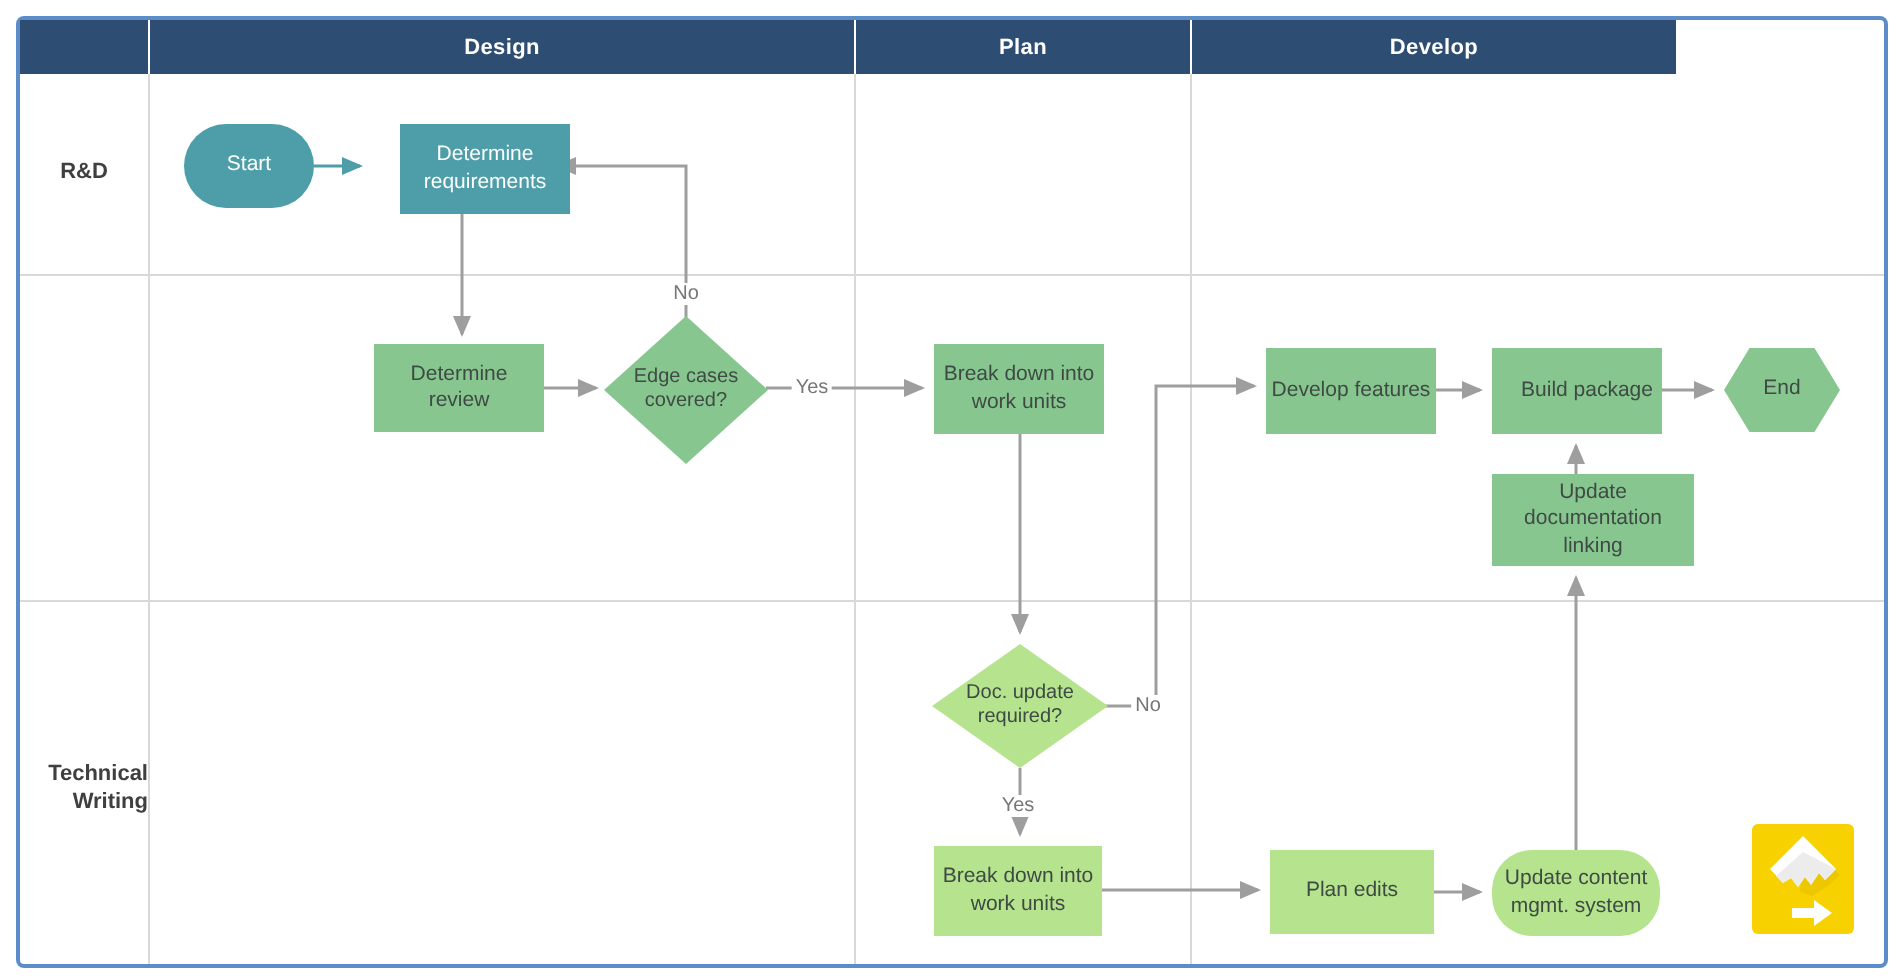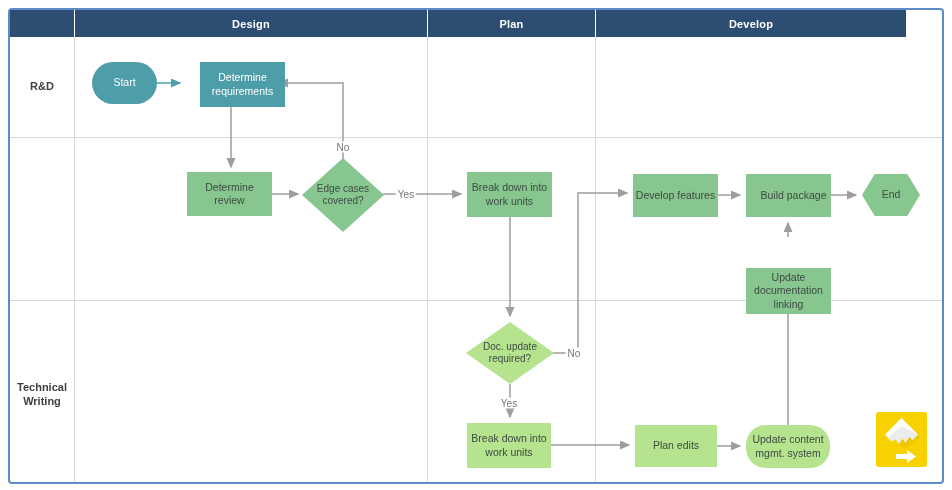--- a/index.html
+++ b/index.html
@@ -1,25 +1,25 @@
 <!DOCTYPE html>
 <html style="--header-bg: #2e4d72; --teal: #4d9ea8; --green-medium: #88c690; --green-light: #b6e38d; --connector-gray: #9e9e9e; --frame-blue: #5c8dc9; --logo-yellow: #f7d100;"><head>
 <meta charset="utf-8">
 <style>
   html,body{margin:0;padding:0;background:#fff;font-family:"Liberation Sans","DejaVu Sans",sans-serif;}
   #canvas{position:relative;width:952px;height:490px;background:#fff;overflow:hidden;}
   #frame{position:absolute;left:8px;top:8px;width:932px;height:472px;border:2px solid var(--frame-blue,#5c8dc9);border-radius:4px;background:#fff;}
   
-  #header{position:absolute;left:10px;top:10px;width:896px;height:27px;display:flex;gap:1px;background:#fff;text-align:center;}
+  #header{position:absolute;left:10px;top:10px;width:828px;height:27px;display:flex;gap:1px;background:#fff;text-align:center;}
   .hcell{background:var(--header-bg,#2e4d72);color:#fff;font-size:11px;font-weight:bold;display:flex;align-items:center;justify-content:center;letter-spacing:.2px;}
   
   .vline{position:absolute;width:1px;background:#d9d9d9;top:37px;bottom:8px;}
   .hline{position:absolute;height:1px;background:#d9d9d9;left:10px;right:10px;}
   
-  .lane-label{position:absolute;left:10px;width:64px;display:flex;align-items:center;justify-content:center;text-align:center;color:#3f3f3f;font-size:11px;font-weight:bold;line-height:1.25;}
+  .lane-label{position:absolute;left:10px;width:64px;display:flex;align-items:center;justify-content:center;text-align:right;color:#3f3f3f;font-size:11px;font-weight:bold;line-height:1.25;}
   
   .node{position:absolute;display:flex;align-items:center;justify-content:center;text-align:center;font-size:10.5px;line-height:1.25;color:#3e4b44;padding:2px;box-sizing:border-box;}
   .teal{background:var(--teal,#4d9ea8);color:#fff;}
   .green{background:var(--green-medium,#88c690);}
   .lgreen{background:var(--green-light,#b6e38d);}
   .stadium{border-radius:21px;}
   .diamond{clip-path:polygon(50% 0,100% 50%,50% 100%,0 50%);}
   .hexagon{clip-path:polygon(22% 0,78% 0,100% 50%,78% 100%,22% 100%,0 50%);}
   
   .edge-label{position:absolute;background:#fff;color:#767676;font-size:10px;padding:0 2px;transform:translate(-50%,-50%);}
@@ -76,21 +76,21 @@
   </svg>
 
   <div class="node teal stadium" style="left:92px;top:62px;width:65px;height:42px;">Start</div>
   <div class="node teal" style="left:200px;top:62px;width:85px;height:45px;">Determine requirements</div>
   <div class="node green" style="left:187px;top:172px;width:85px;height:44px;">Determine review</div>
   <div class="node green diamond" style="left:302px;top:158px;width:82px;height:74px;font-size:10px;">Edge cases covered?</div>
   <div class="node green" style="left:467px;top:172px;width:85px;height:45px;">Break down into work units</div>
   <div class="node green" style="left:633px;top:174px;width:85px;height:43px;">Develop features</div>
   <div class="node green" style="left:746px;top:174px;width:85px;height:43px;padding-left:12px;">Build package</div>
   <div class="node green hexagon" style="left:862px;top:174px;width:58px;height:42px;">End</div>
-  <div class="node green" style="left:746px;top:237px;width:85px;height:46px;margin-top:31px;">Update documentation linking</div>
+  <div class="node green" style="left:746px;top:237px;width:101px;height:46px;">Update documentation linking</div>
   <div class="node lgreen diamond" style="left:466px;top:322px;width:88px;height:62px;font-size:10px;">Doc. update required?</div>
   <div class="node lgreen" style="left:467px;top:423px;width:84px;height:45px;">Break down into work units</div>
   <div class="node lgreen" style="left:635px;top:425px;width:82px;height:42px;">Plan edits</div>
   <div class="node lgreen" style="left:746px;top:425px;width:84px;height:43px;border-radius:20px;">Update content mgmt. system</div>
 
   <span class="edge-label" style="left:343px;top:147px;">No</span>
   <span class="edge-label" style="left:406px;top:194px;">Yes</span>
   <span class="edge-label" style="left:574px;top:353px;">No</span>
   <span class="edge-label" style="left:509px;top:403px;">Yes</span>
 

